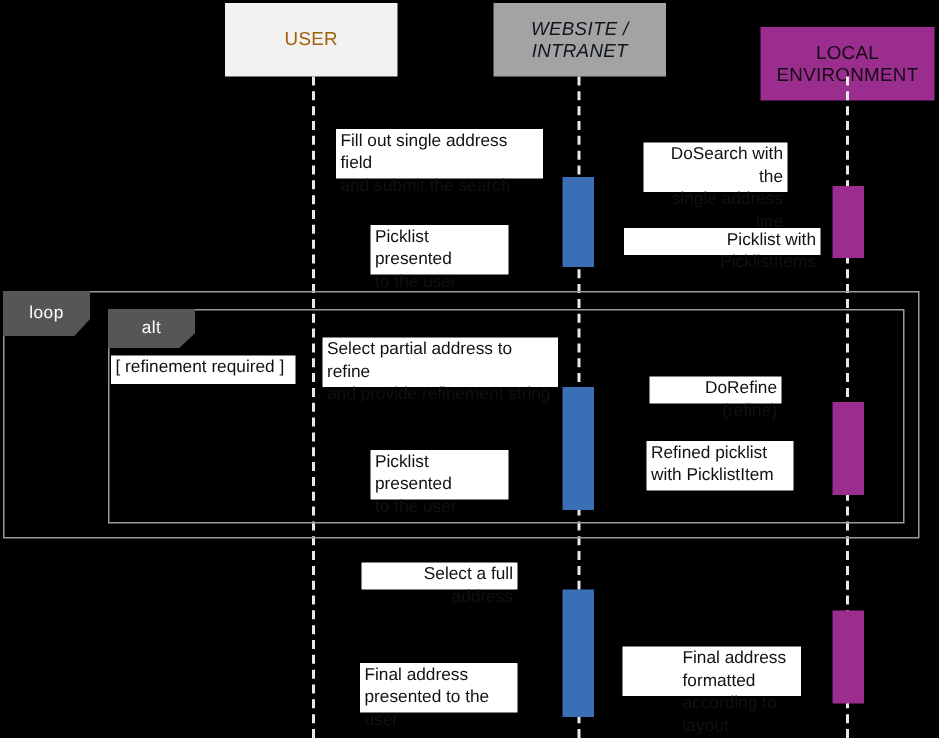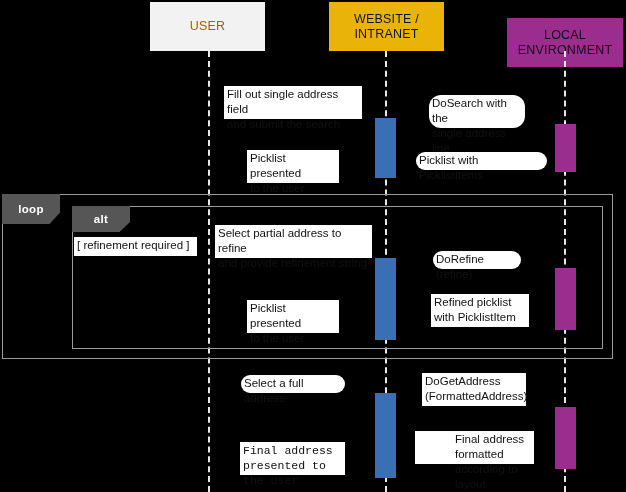--- a/index.html
+++ b/index.html
@@ -28,22 +28,23 @@
     font-size: 12.5px;
     line-height: 15px;
     letter-spacing: 0.2px;
     padding: 2px 4px;
   }
   .participant.light {
     background: #f2f2f2;
     color: #a16207;
   }
   .participant.blue {
-    background: #eab308;
+    background: #a3a3a3;
     color: #10161f;
+    font-style: italic;
   }
   .participant.magenta {
     background: #9b2d8f;
     color: #140a13;
   }
 
   
   .lifeline {
     position: absolute;
     width: 0;
@@ -64,42 +65,42 @@
     box-sizing: border-box;
     border: 1px solid #9a9a9a;
     background: transparent;
   }
   .frame-tab {
     position: absolute;
     box-sizing: border-box;
     background: #565656;
     color: #ffffff;
     font-size: 11.5px;
-    font-weight: bold;
+    font-weight: normal;
     display: flex;
     align-items: center;
     justify-content: center;
     letter-spacing: 0.3px;
     -webkit-clip-path: polygon(0 0, 100% 0, 100% 62%, 82% 100%, 0 100%);
     clip-path: polygon(0 0, 100% 0, 100% 62%, 82% 100%, 0 100%);
   }
 
   
   .msg {
     position: absolute;
     box-sizing: border-box;
     background: #ffffff;
     color: #111111;
     font-size: 11.5px;
     line-height: 15px;
     padding: 1px 3px;
     white-space: pre-line;
   }
   .msg.center { text-align: left; }
-  .msg.left   { text-align: left; border-radius: 12px; }
+  .msg.left   { text-align: right; }
 </style>
 </head>
 <body>
 
 <div id="canvas">
 
   <div class="participant light" style="left:150px; top:2px; width:115px; height:49px;">
     <span>USER</span>
   </div>
 
@@ -154,22 +155,20 @@
   <div class="msg left" style="left:433px; top:251px; width:88px; height:18px;">DoRefine (refine)</div>
 
   <div class="msg center" style="left:247px; top:300px; width:92px; height:33px;">Picklist presented
 to the user</div>
 
   <div class="msg center" style="left:431px; top:294px; width:98px; height:33px;">Refined picklist
 with PicklistItem</div>
 
   <div class="msg left" style="left:241px; top:375px; width:104px; height:18px;">Select a full address</div>
 
-  <div class="msg center" style="left:422px; top:373px; width:104px; height:33px;">DoGetAddress
-(FormattedAddress)</div>
 
-  <div class="msg center" style="left:240px; top:442px; width:105px; height:33px;font-family:Liberation Mono, monospace;">Final address
+  <div class="msg center" style="left:240px; top:442px; width:105px; height:33px;">Final address
 presented to the user</div>
 
   <div class="msg center" style="left:415px; top:431px; width:119px; height:33px;padding-left:40px;">Final address formatted
 according to layout</div>
 
 </div>
 
 </body></html>

